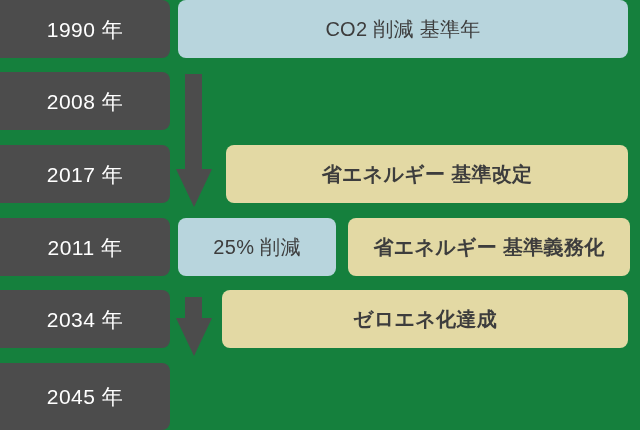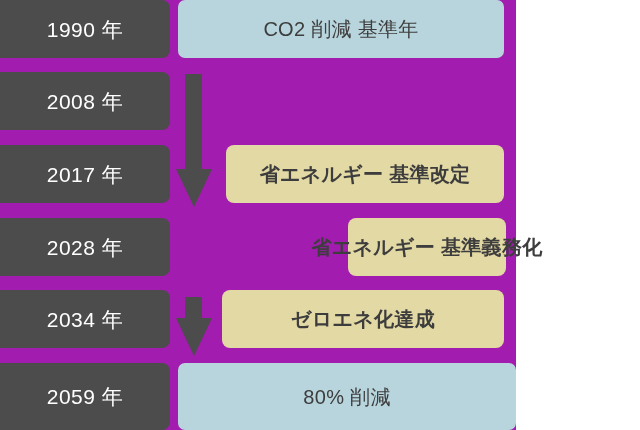--- a/index.html
+++ b/index.html
@@ -7,23 +7,23 @@
     padding: 0;
   }
   body {
     width: 640px;
     height: 430px;
     overflow: hidden;
     font-family: "Liberation Sans", "DejaVu Sans", sans-serif;
   }
   #timeline {
     position: relative;
-    width: 516px;
+    width: 640px;
     height: 430px;
-    background: #a21caf;
+    background: #15803d;
   }
 
   
   .year-chip {
     position: absolute;
     left: -8px;
     width: 178px;
     height: 58px;
     background: #4c4c4c;
     border-radius: 8px;
@@ -51,21 +51,21 @@
     justify-content: center;
     box-sizing: border-box;
   }
   .box .box-label {
     font-size: 20px;
     color: #3d3d3d;
     line-height: 1;
     white-space: nowrap;
     letter-spacing: 0.3px;
   }
-  .box.blue  { background: #b8d5dd; border-radius: 7px; }
+  .box.blue  { background: #b8d5dd; }
   .box.khaki { background: #e3d9a4; }
 
   .box.blue .box-label  { font-weight: normal; }
   .box.khaki .box-label { font-weight: bold; }
 
   
   .arrow {
     position: absolute;
     width: 36px;
   }
@@ -104,49 +104,49 @@
   <div class="year-chip r0">
     <span class="year-label">1990 年</span>
   </div>
   <div class="year-chip r1">
     <span class="year-label">2008 年</span>
   </div>
   <div class="year-chip r2">
     <span class="year-label">2017 年</span>
   </div>
   <div class="year-chip r3">
-    <span class="year-label">2028 年</span>
+    <span class="year-label">2011 年</span>
   </div>
   <div class="year-chip r4">
     <span class="year-label">2034 年</span>
   </div>
   <div class="year-chip r5">
-    <span class="year-label">2059 年</span>
+    <span class="year-label">2045 年</span>
   </div>
 
   <div class="box blue r0" style="left:178px; right:12px;">
     <span class="box-label">CO2 削減  基準年</span>
   </div>
 
   <div class="box khaki r2" style="left:226px; right:12px;">
     <span class="box-label">省エネルギー  基準改定</span>
   </div>
 
+  <div class="box blue r3" style="left:178px; width:158px;">
+    <span class="box-label">25% 削減</span>
+  </div>
 
   <div class="box khaki r4" style="left:222px; right:12px;">
     <span class="box-label">ゼロエネ化達成</span>
   </div>
 
   <div class="box khaki r3" style="left:348px; right:10px;">
     <span class="box-label">省エネルギー 基準義務化</span>
   </div>
 
-  <div class="box blue r5" style="left:178px; right:0px;">
-    <span class="box-label">80% 削減</span>
-  </div>
 
   <div class="arrow" style="left:176px; top:74px; height:133px;">
     <div class="shaft" style="height:95px;"></div>
     <div class="head" style="top:95px;"></div>
   </div>
 
   <div class="arrow" style="left:176px; top:297px; height:58px;">
     <div class="shaft" style="height:21px;"></div>
     <div class="head" style="top:21px;"></div>
   </div>

